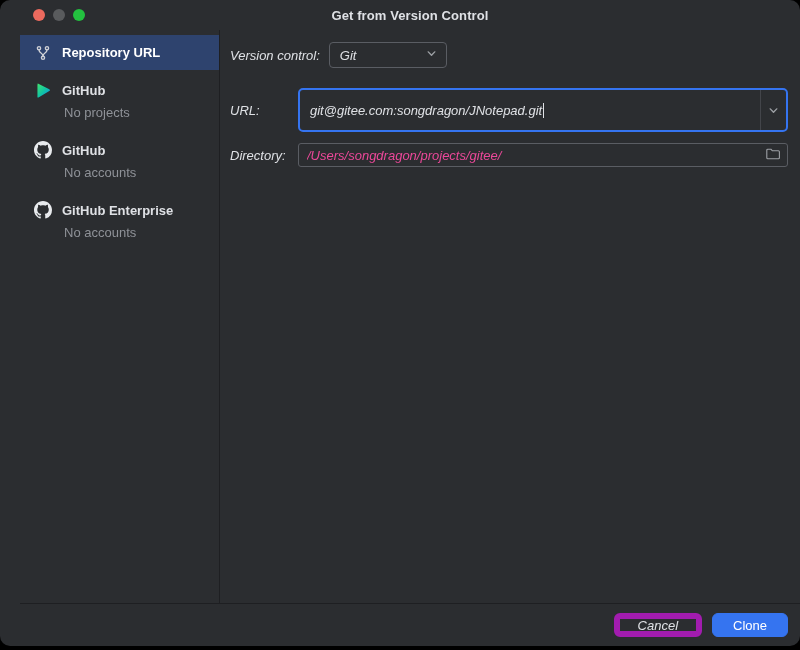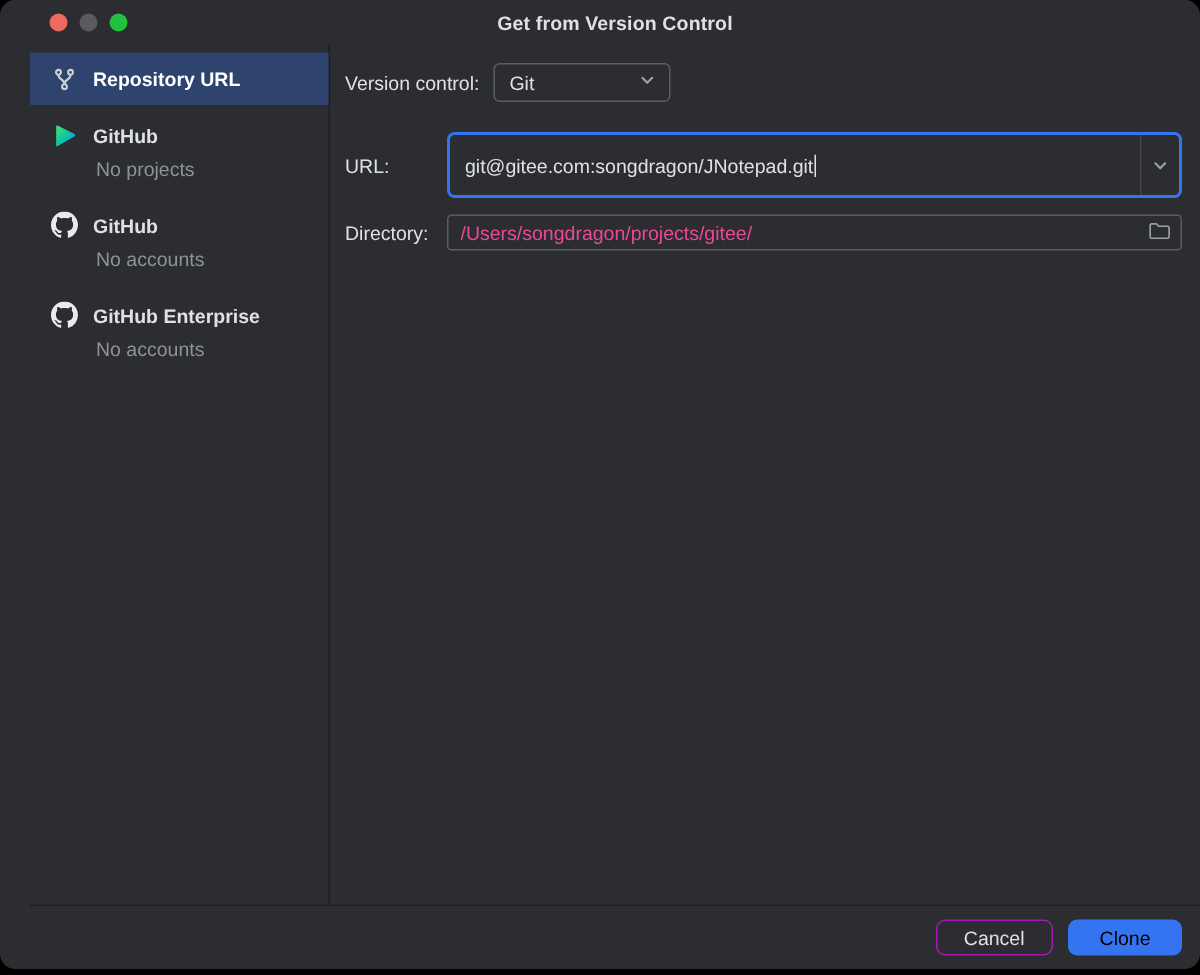--- a/index.html
+++ b/index.html
@@ -26,21 +26,21 @@
     display: flex; align-items: center; padding-left: 14px; gap: 10px; cursor: default;
   }
   .side-sel .lbl { font-weight: bold; color: #ffffff; }
   .acct { margin-top: 8px; padding-left: 14px; }
   .acct + .acct { margin-top: 16px; }
   .acct-head { display: flex; align-items: center; gap: 10px; height: 24px; }
   .acct-head .lbl { font-weight: bold; color: #dfe1e5; }
   .acct-sub { margin-left: 30px; margin-top: 2px; color: #8f9298; font-size: 13px; height: 18px; line-height: 18px; }
   .icon16 { width: 18px; height: 18px; flex: 0 0 18px; display: inline-flex; align-items: center; justify-content: center; }
   
-  .content { flex: 1 1 auto; padding: 12px 12px 0 10px; }
+  .content { flex: 1 1 auto; padding: 12px 12px 0 10px; font-style: italic; }
   .row-vc { display: flex; align-items: center; height: 26px; }
   .row-vc .form-label { margin-right: 9px; }
   .vc-select {
     width: 118px; height: 26px; background: #2b2d30; border: 1px solid #5a5d63; border-radius: 4px;
     display: flex; align-items: center; padding: 0 8px 0 10px; cursor: default;
   }
   .vc-select .val { flex: 1 1 auto; color: #dfe1e5; }
   .form-grid { display: grid; grid-template-columns: 68px 1fr; row-gap: 11px; margin-top: 20px; align-items: center; }
   .form-label { color: #dfe1e5; }
   .url-combo {
@@ -55,22 +55,22 @@
     display: flex; align-items: center; padding: 0 6px 0 8px;
   }
   .dir-field .val { flex: 1 1 auto; white-space: nowrap; overflow: hidden; color: #ec4899; }
   
   .footer { flex: 0 0 43px; border-top: 1px solid #1e1f22; display: flex; align-items: center; justify-content: flex-end; gap: 10px; padding-right: 12px; }
   .btn {
     height: 24px; border-radius: 6px; font-size: 13px; padding: 0 18px;
     display: inline-flex; align-items: center; justify-content: center; cursor: default;
     font-family: "Liberation Sans", sans-serif;
   }
-  .btn-cancel { background: transparent; border: 1px solid #a21caf; color: #dfe1e5; }
-  .btn-primary { background: #3574f0; border: 1px solid #3574f0; color: #000000; font-weight: 500; padding: 0 20px; }
+  .btn-cancel { background: transparent; border: 6px solid #a21caf; color: #dfe1e5; font-style: italic; }
+  .btn-primary { background: #3574f0; border: 1px solid #3574f0; color: #ffffff; font-weight: 500; padding: 0 20px; }
 </style>
 </head>
 <body>
 
 <div class="window">
 
   <div class="titlebar">
     <div class="traffic">
       <span class="tl red"></span>
       <span class="tl gray"></span>

